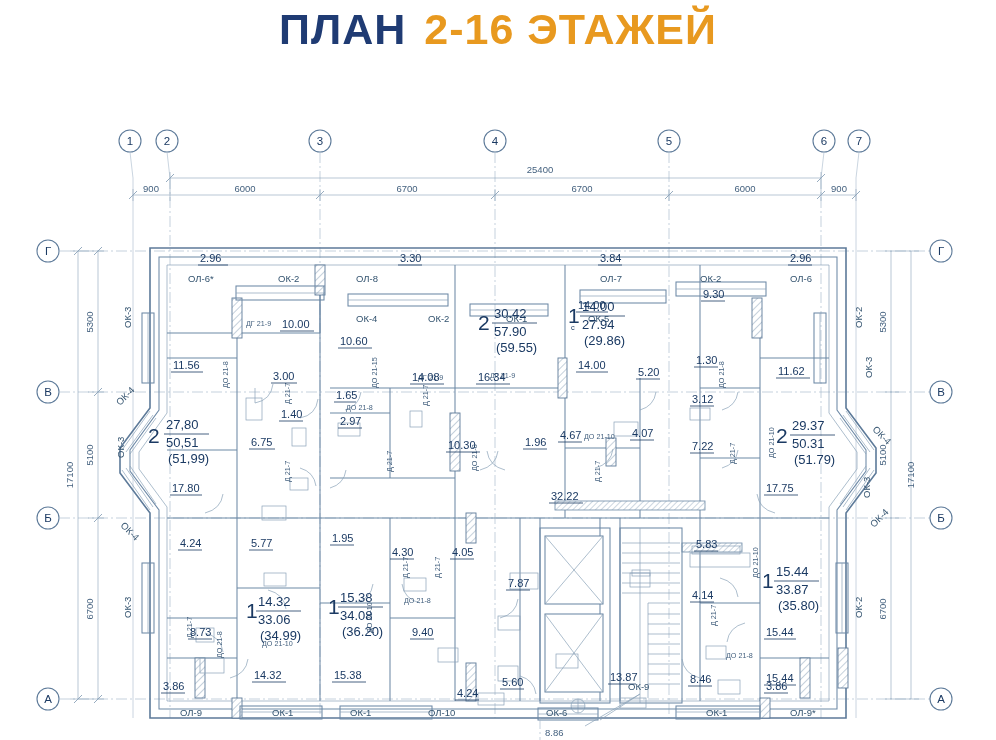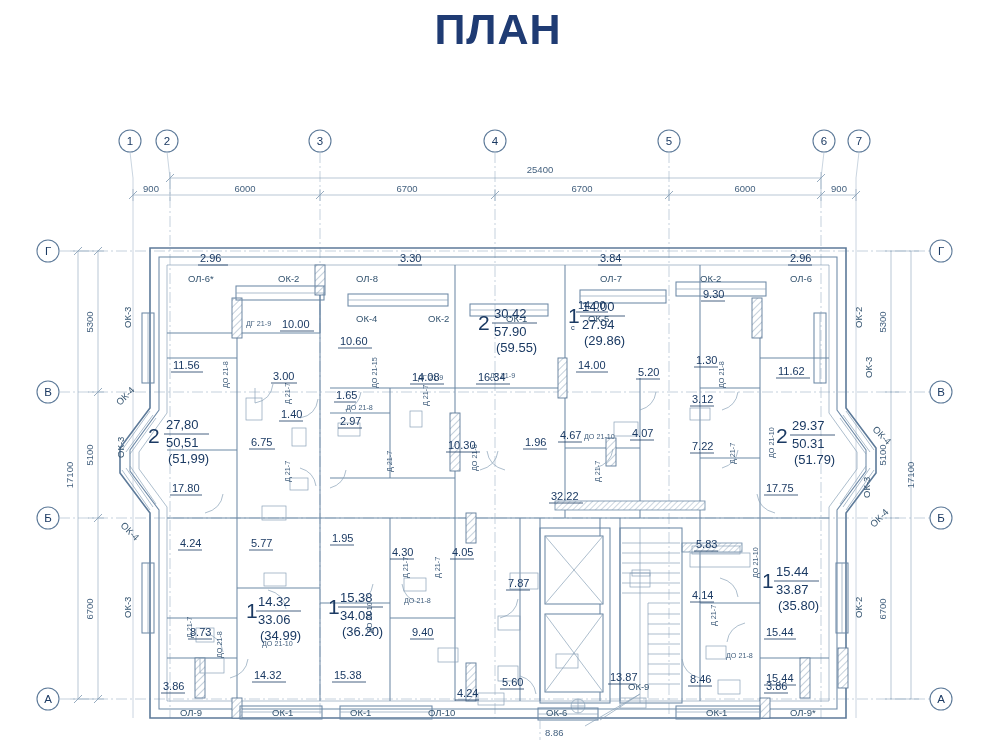--- a/index.html
+++ b/index.html
@@ -39,20 +39,21 @@
   .uline{fill:none;stroke:#1b3a63;stroke-width:0.8;}
   .fill-w{fill:#ffffff;}
 </style>
 </head>
 <body>
 
 <div id="root">
 
   <div class="title">
     <span class="t1">ПЛАН</span>
+    <span class="t2">2-16 ЭТАЖЕЙ</span>
   </div>
 
   <div id="cad">
   <svg id="plan" width="996" height="682" viewBox="0 0 996 682" xmlns="http://www.w3.org/2000/svg">
     <defs>
       <pattern id="hatchP" width="5" height="5" patternUnits="userSpaceOnUse" patternTransform="rotate(45)">
         <rect width="5" height="5" fill="#ffffff"></rect>
         <line x1="0" y1="0" x2="0" y2="5" stroke="#6d89a6" stroke-width="0.8"></line>
       </pattern>
       <pattern id="hatchH" width="4" height="4" patternUnits="userSpaceOnUse" patternTransform="rotate(45)">

